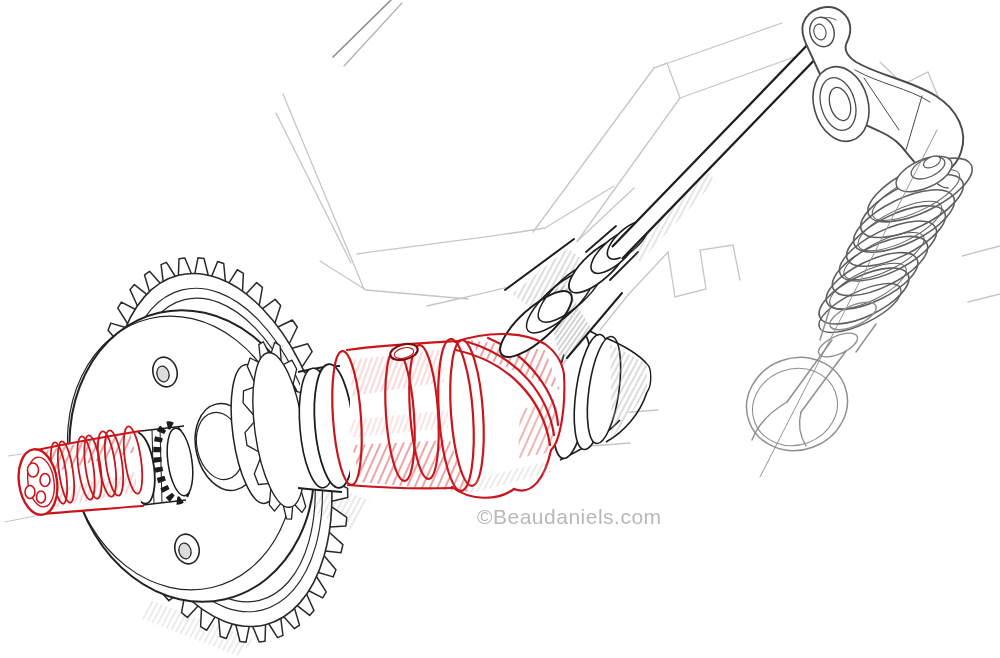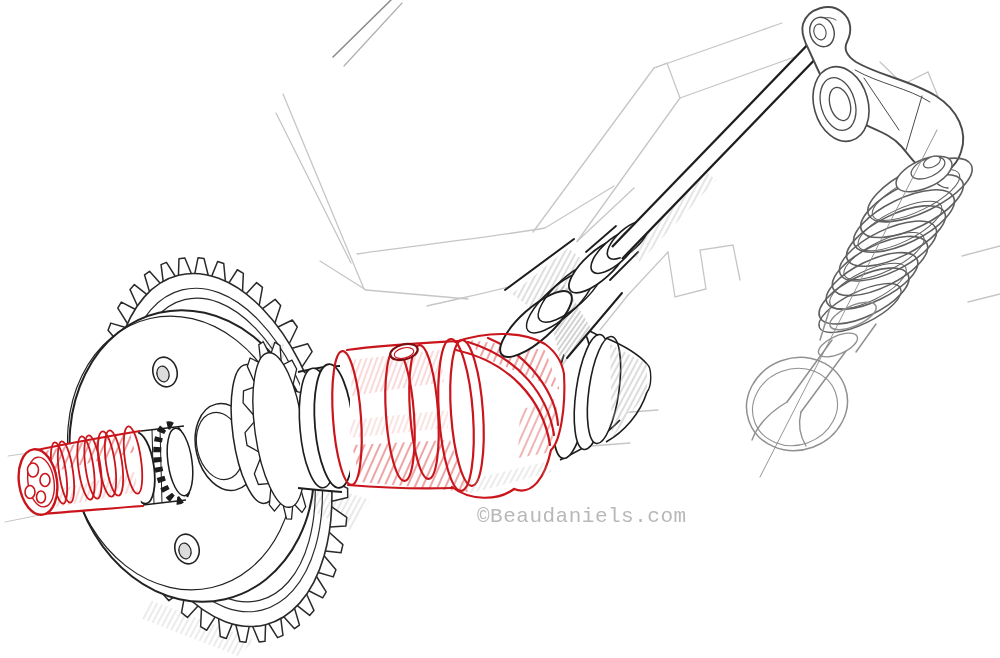--- a/index.html
+++ b/index.html
@@ -1,17 +1,17 @@
 <!DOCTYPE html>
 <html><head>
 <meta charset="utf-8">
 <style>
   html,body{margin:0;padding:0;background:#ffffff;}
   .stage{position:relative;width:1000px;height:658px;overflow:hidden;background:#fff;
-         font-family:Liberation Mono, monospace;}
+         font-family:Liberation Sans, sans-serif;}
   .stage svg{position:absolute;left:0;top:0;}
   .watermark{position:absolute;left:477px;top:505px;font-size:21px;letter-spacing:0.5px;
              color:#b8b8b8;user-select:none;pointer-events:none;}
 </style>
 </head>
 <body>
 
 <div class="stage">
 <svg width="1000" height="658" viewBox="0 0 1000 658">
   <defs>

